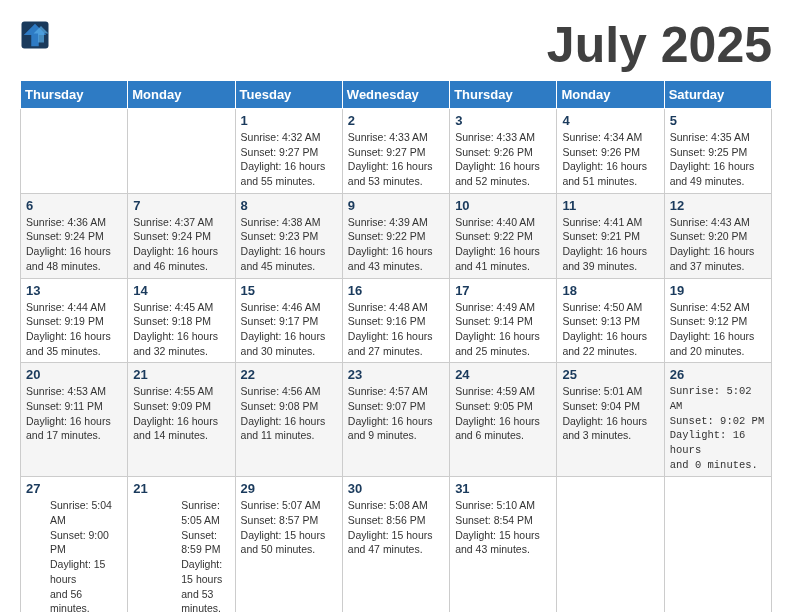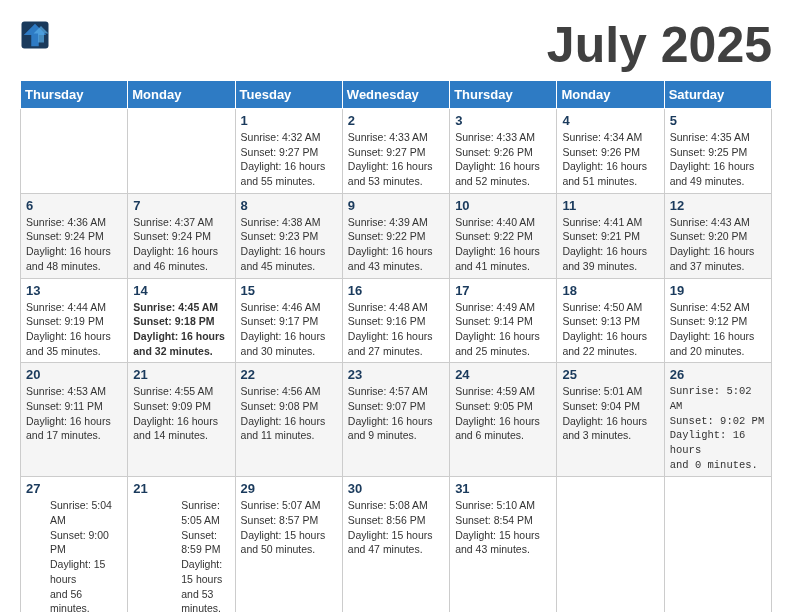--- a/index.html
+++ b/index.html
@@ -201,21 +201,21 @@
       <tr>
         <td>
           <span class="day-number">13</span>
           <div class="day-info" style="white-space: pre-line;">Sunrise: 4:44 AM
 Sunset: 9:19 PM
 Daylight: 16 hours
 and 35 minutes.</div>
         </td>
         <td>
           <span class="day-number">14</span>
-          <div class="day-info" style="white-space: pre-line; font-weight: bold;">Sunrise: 4:45 AM
+          <div class="day-info" style="white-space: pre-line;">Sunrise: 4:45 AM
 Sunset: 9:18 PM
 Daylight: 16 hours
 and 32 minutes.</div>
         </td>
         <td>
           <span class="day-number">15</span>
           <div class="day-info" style="white-space: pre-line;">Sunrise: 4:46 AM
 Sunset: 9:17 PM
 Daylight: 16 hours
 and 30 minutes.</div>

